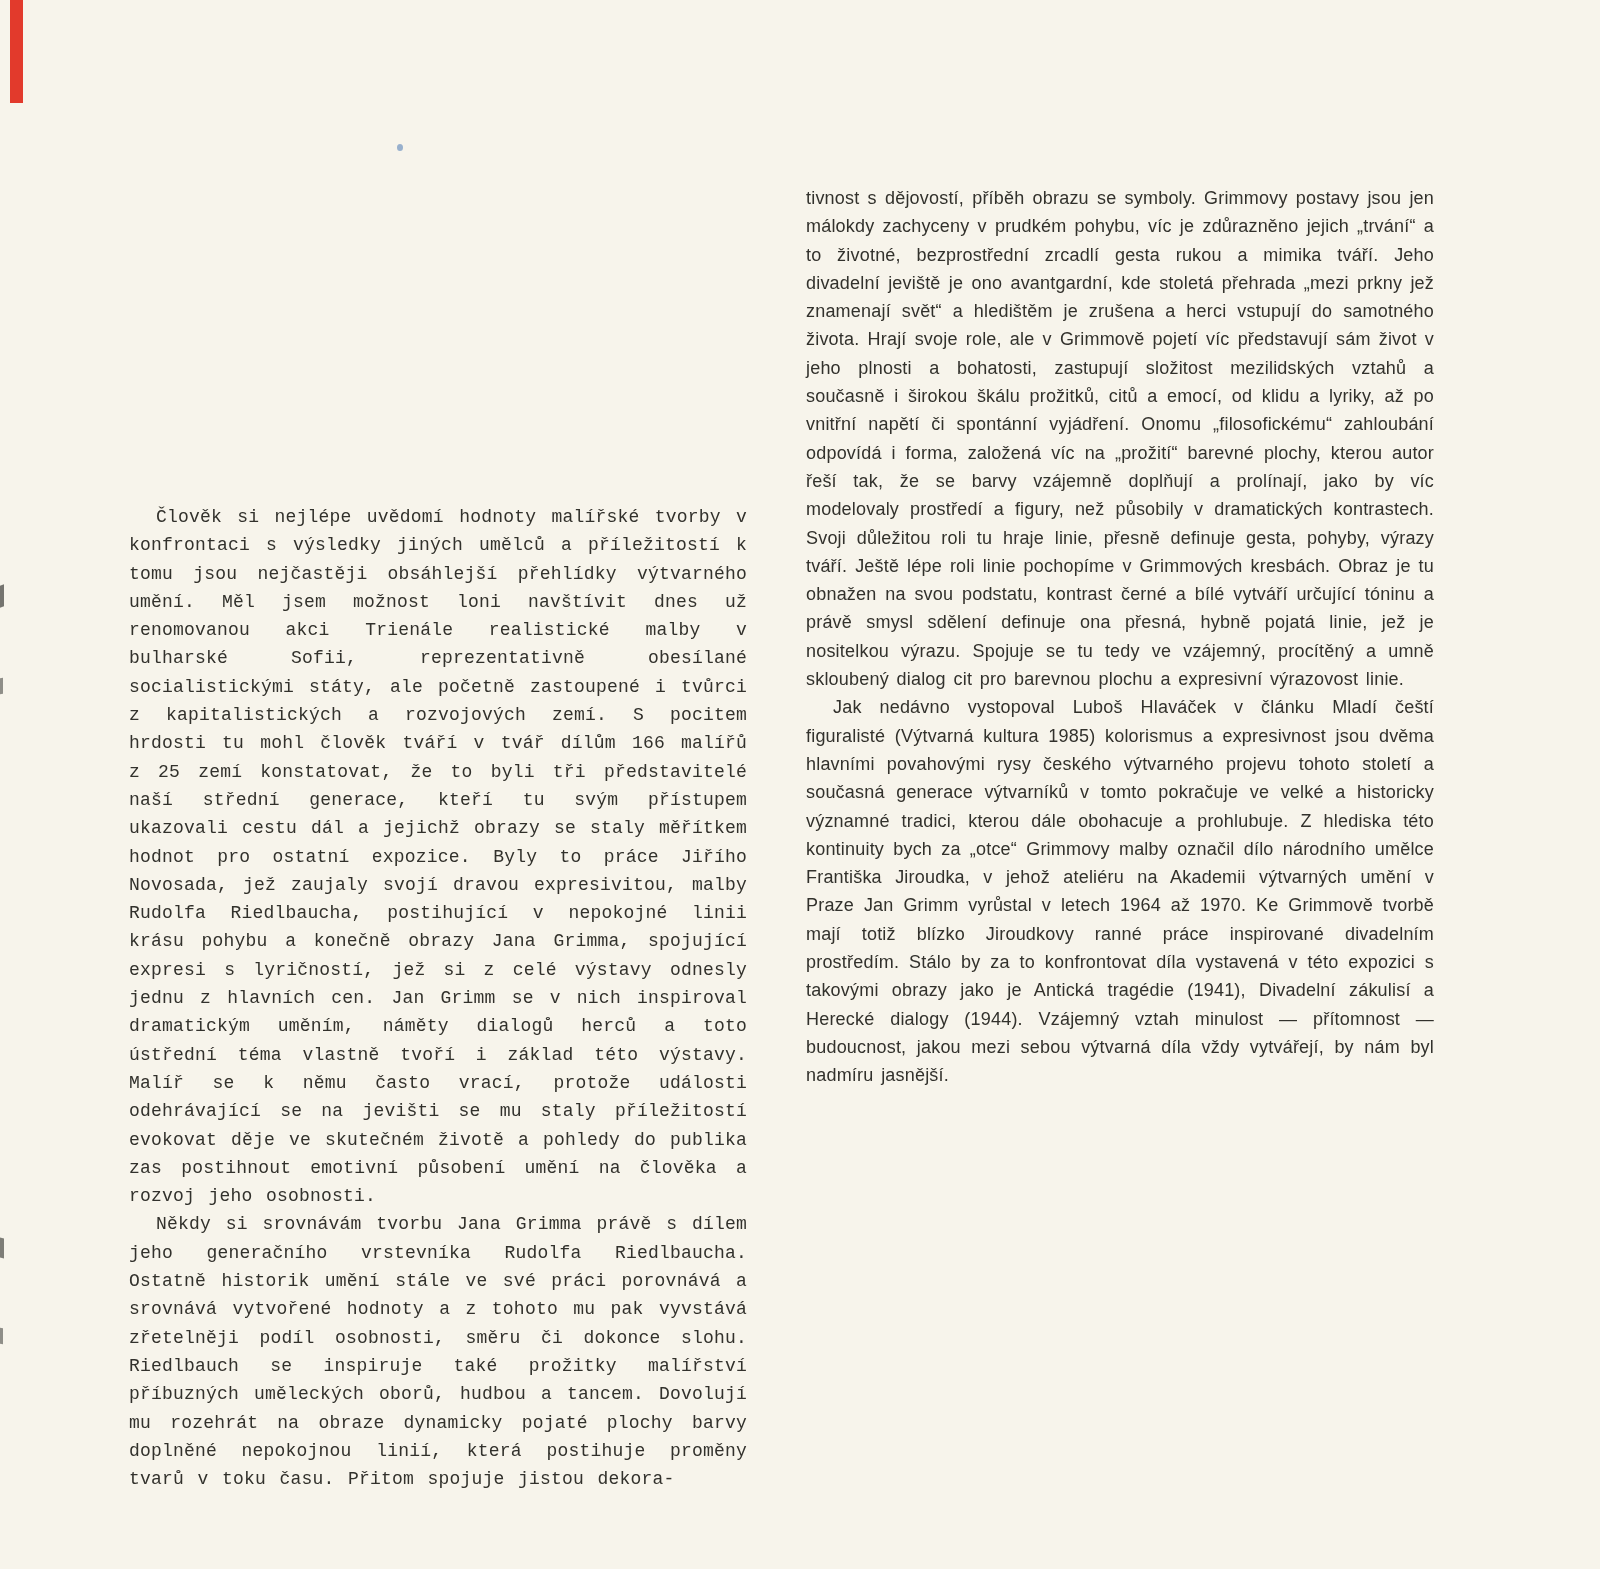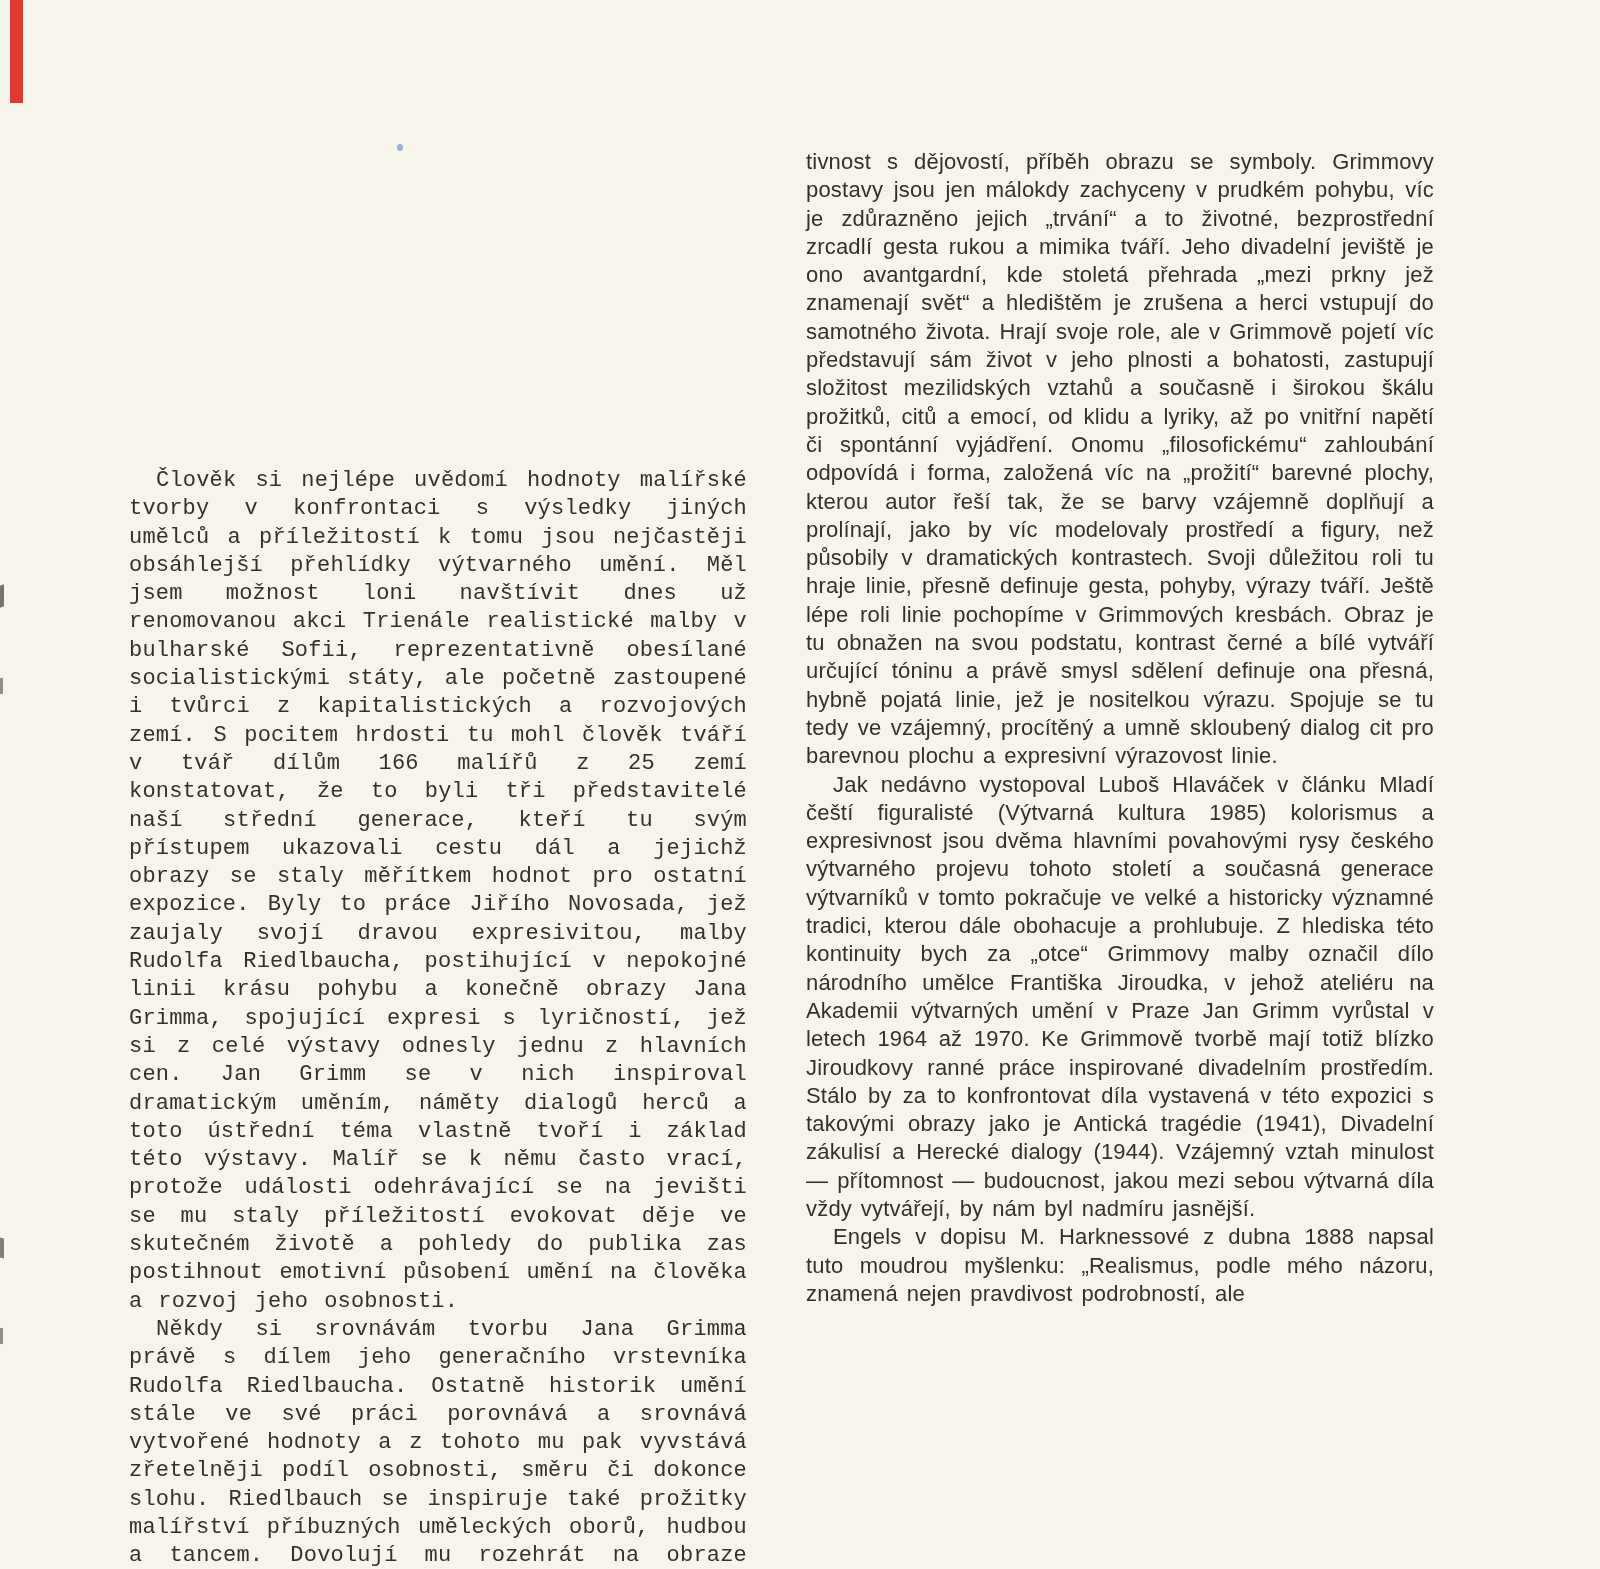--- a/index.html
+++ b/index.html
@@ -36,24 +36,25 @@
     left: 0;
     background: #4a4a46;
   }
   .bm1 { top: 585px;  width: 4px; height: 22px; transform: skewY(-18deg); opacity: .75; }
   .bm2 { top: 678px;  width: 3px; height: 16px; transform: skewY(-14deg); opacity: .6; }
   .bm3 { top: 1238px; width: 4px; height: 20px; transform: skewY(16deg);  opacity: .7; }
   .bm4 { top: 1328px; width: 3px; height: 16px; transform: skewY(14deg);  opacity: .6; }
   .column {
     position: absolute;
     text-align: justify;
-    font-size: 22px;
+    font-size: 18px;
     line-height: 28.3px;
     letter-spacing: 0.2px;
     word-spacing: 2.5px;
+    margin-top: 36px;
   }
   .column-left  { left: 129px; top: 467px; width: 618px; font-family: Liberation Mono, monospace; }
   .column-right { left: 806px; top: 148px; width: 628px; }
   .para { margin: 0; padding: 0; }
   .para.indent { text-indent: 27px; }
 </style>
 </head>
 <body>
 
 <div class="page">
@@ -66,16 +67,15 @@
   <div class="binding-mark bm4"></div>
 
   <div class="column column-left">
     <p class="para indent" lang="cs">Člověk si nejlépe uvědomí hodnoty malířské tvorby v konfrontaci s výsledky jiných umělců a příležitostí k tomu jsou nejčastěji obsáhlejší přehlídky výtvarného umění. Měl jsem možnost loni navštívit dnes už renomovanou akci Trienále realistické malby v bulharské Sofii, reprezentativně obesílané socialistickými státy, ale početně zastoupené i tvůrci z kapitalistických a rozvojových zemí. S pocitem hrdosti tu mohl člověk tváří v tvář dílům 166 malířů z 25 zemí konstatovat, že to byli tři představitelé naší střední generace, kteří tu svým přístupem ukazovali cestu dál a jejichž obrazy se staly měřítkem hodnot pro ostatní expozice. Byly to práce Jiřího Novosada, jež zaujaly svojí dravou expresivitou, malby Rudolfa Riedlbaucha, postihující v nepokojné linii krásu pohybu a konečně obrazy Jana Grimma, spojující expresi s lyričností, jež si z celé výstavy odnesly jednu z hlavních cen. Jan Grimm se v nich inspiroval dramatickým uměním, náměty dialogů herců a toto ústřední téma vlastně tvoří i základ této výstavy. Malíř se k němu často vrací, protože události odehrávající se na jevišti se mu staly příležitostí evokovat děje ve skutečném životě a pohledy do publika zas postihnout emotivní působení umění na člověka a rozvoj jeho osobnosti.</p>
     <p class="para indent" lang="cs">Někdy si srovnávám tvorbu Jana Grimma právě s dílem jeho generačního vrstevníka Rudolfa Riedlbaucha. Ostatně historik umění stále ve své práci porovnává a srovnává vytvořené hodnoty a z tohoto mu pak vyvstává zřetelněji podíl osobnosti, směru či dokonce slohu. Riedlbauch se inspiruje také prožitky malířství příbuzných uměleckých oborů, hudbou a tancem. Dovolují mu rozehrát na obraze dynamicky pojaté plochy barvy doplněné nepokojnou linií, která postihuje proměny tvarů v toku času. Přitom spojuje jistou dekora-</p>
   </div>
 
   <div class="column column-right">
     <p class="para" lang="cs">tivnost s dějovostí, příběh obrazu se symboly. Grimmovy postavy jsou jen málokdy zachyceny v prudkém pohybu, víc je zdůrazněno jejich „trvání“ a to životné, bezprostřední zrcadlí gesta rukou a mimika tváří. Jeho divadelní jeviště je ono avantgardní, kde stoletá přehrada „mezi prkny jež znamenají svět“ a hledištěm je zrušena a herci vstupují do samotného života. Hrají svoje role, ale v Grimmově pojetí víc představují sám život v jeho plnosti a bohatosti, zastupují složitost mezilidských vztahů a současně i širokou škálu prožitků, citů a emocí, od klidu a lyriky, až po vnitřní napětí či spontánní vyjádření. Onomu „filosofickému“ zahloubání odpovídá i forma, založená víc na „prožití“ barevné plochy, kterou autor řeší tak, že se barvy vzájemně doplňují a prolínají, jako by víc modelovaly prostředí a figury, než působily v dramatických kontrastech. Svoji důležitou roli tu hraje linie, přesně definuje gesta, pohyby, výrazy tváří. Ještě lépe roli linie pochopíme v Grimmových kresbách. Obraz je tu obnažen na svou podstatu, kontrast černé a bílé vytváří určující tóninu a právě smysl sdělení definuje ona přesná, hybně pojatá linie, jež je nositelkou výrazu. Spojuje se tu tedy ve vzájemný, procítěný a umně skloubený dialog cit pro barevnou plochu a expresivní výrazovost linie.</p>
     <p class="para indent" lang="cs">Jak nedávno vystopoval Luboš Hlaváček v článku Mladí čeští figuralisté (Výtvarná kultura 1985) kolorismus a expresivnost jsou dvěma hlavními povahovými rysy českého výtvarného projevu tohoto století a současná generace výtvarníků v tomto pokračuje ve velké a historicky významné tradici, kterou dále obohacuje a prohlubuje. Z hlediska této kontinuity bych za „otce“ Grimmovy malby označil dílo národního umělce Františka Jiroudka, v jehož ateliéru na Akademii výtvarných umění v Praze Jan Grimm vyrůstal v letech 1964 až 1970. Ke Grimmově tvorbě mají totiž blízko Jiroudkovy ranné práce inspirované divadelním prostředím. Stálo by za to konfrontovat díla vystavená v této expozici s takovými obrazy jako je Antická tragédie (1941), Divadelní zákulisí a Herecké dialogy (1944). Vzájemný vztah minulost — přítomnost — budoucnost, jakou mezi sebou výtvarná díla vždy vytvářejí, by nám byl nadmíru jasnější.</p>
-    <p class="para indent" lang="cs">Engels v dopisu M. Harknessové z dubna 1888 napsal tuto moudrou myšlenku: „Realismus, podle mého názoru, znamená nejen pravdivost podrobností, ale</p>
   </div>
 
 </div>
 
 </body></html>

